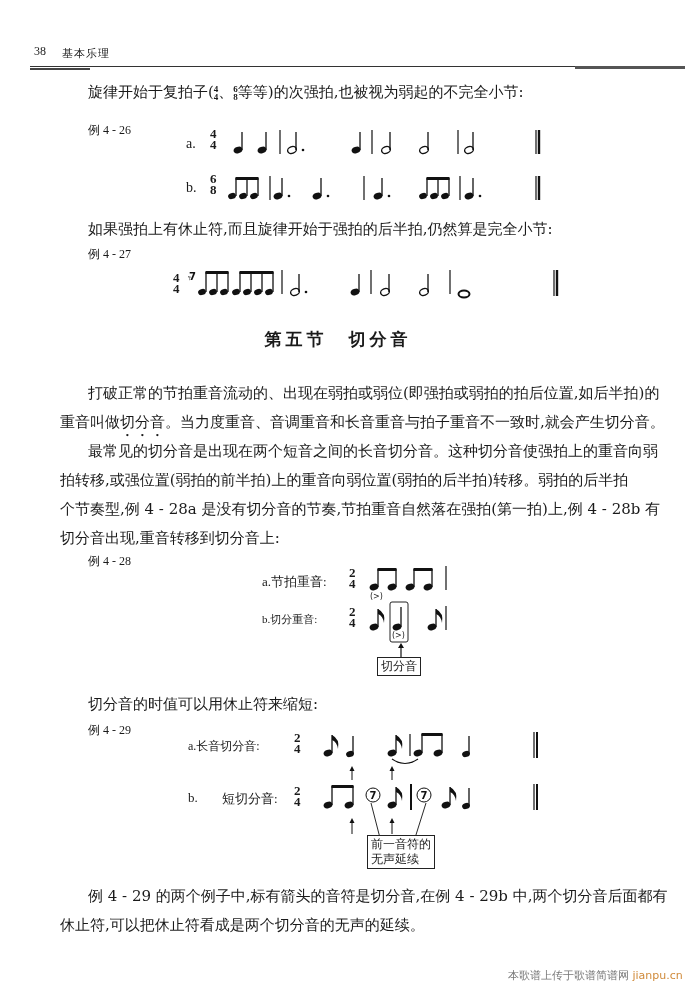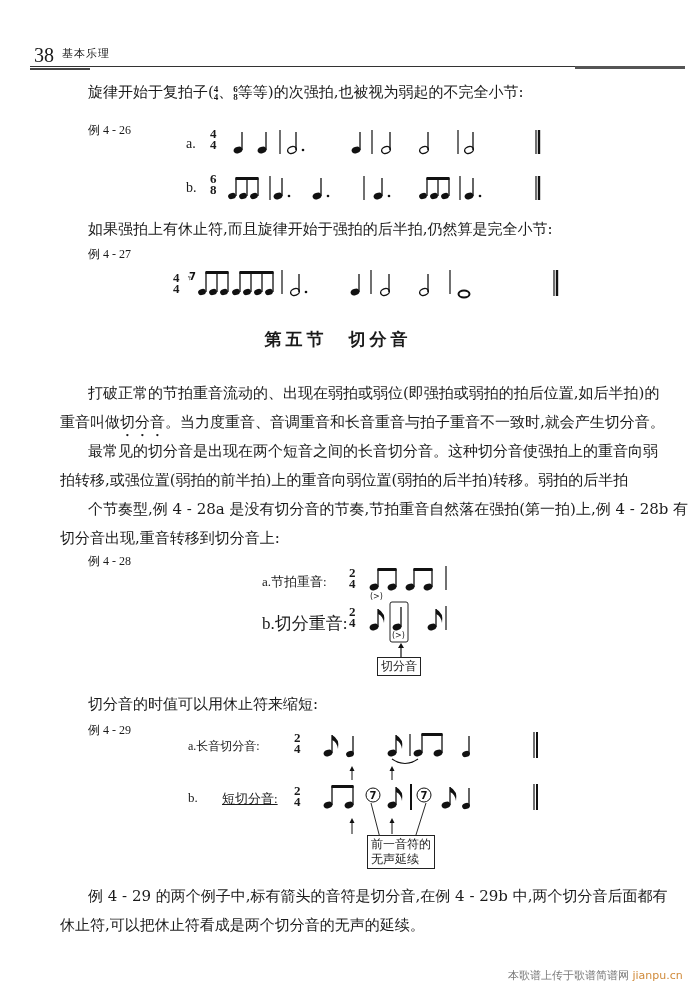--- a/index.html
+++ b/index.html
@@ -1,19 +1,19 @@
 <!DOCTYPE html>
 <html><head>
 <meta charset="utf-8">
 <style>
   html, body { margin:0; padding:0; background:#ffffff; }
   body { width:690px; height:991px; position:relative; overflow:hidden;
          font-family:"DejaVu Serif","Liberation Serif",serif; color:#1a1a1a; }
   .abs { position:absolute; }
-  .header-num { left:34px; top:44px; font-size:20px; font-family:"Liberation Serif",serif; }
+  .header-num { left:34px; top:44px; font-size:12px; font-family:"Liberation Serif",serif; }
   .header-title { left:62px; top:46px; font-size:11px; letter-spacing:1px; }
   .rule-thin { left:30px; top:66px; width:655px; height:1px; background:#333; }
   .rule-thick-l { left:30px; top:68px; width:60px; height:2px; background:#444; }
   .rule-thick-r { left:575px; top:66px; width:110px; height:3px; background:#555; }
   .para { font-size:15px; line-height:29px; }
   .ex-label { font-size:12px; font-family:"Liberation Serif",serif; }
   .row-label { font-size:14px; font-family:"Liberation Serif",serif; }
   .timesig { display:inline-flex; flex-direction:column; align-items:center;
              font-weight:bold; font-size:13px; line-height:11px; font-family:"Liberation Serif",serif; }
   .music { position:absolute; }
@@ -169,21 +169,21 @@
 
 <div class="abs section-title">第五节　切分音</div>
 
 <div class="abs para" style="left:88px;top:379px;">打破正常的节拍重音流动的、出现在弱拍或弱位(即强拍或弱拍的拍后位置,如后半拍)的</div>
 <div class="abs para" style="left:60px;top:408px;">
   <span>重音叫做</span><span class="dotted">切分音</span><span>。当力度重音、音调重音和长音重音与拍子重音不一致时,就会产生切分音。</span>
 </div>
 
 <div class="abs para" style="left:88px;top:437px;">最常见的切分音是出现在两个短音之间的长音切分音。这种切分音使强拍上的重音向弱</div>
 <div class="abs para" style="left:60px;top:466px;">拍转移,或强位置(弱拍的前半拍)上的重音向弱位置(弱拍的后半拍)转移。弱拍的后半拍</div>
-<div class="abs para" style="left:60px;top:495px;margin-left:28px;">个节奏型,例 4 - 28a 是没有切分音的节奏,节拍重音自然落在强拍(第一拍)上,例 4 - 28b 有</div>
+<div class="abs para" style="left:60px;top:495px;">个节奏型,例 4 - 28a 是没有切分音的节奏,节拍重音自然落在强拍(第一拍)上,例 4 - 28b 有</div>
 <div class="abs para" style="left:60px;top:524px;">切分音出现,重音转移到切分音上:</div>
 
 <div class="abs ex-label" style="left:88px;top:553px;">例 4 - 28</div>
 
 <div class="abs row-label" style="left:262px;top:573px;font-size:13px;">a.节拍重音:</div>
 <div class="abs timesig" style="left:349px;top:567px;">
     <span>2</span>
     <span>4</span>
   </div>
 <svg class="music" style="left:362px;top:562px;" width="120" height="40">
@@ -194,21 +194,21 @@
   <rect class="beam" x="15.5" y="6" width="19" height="3"></rect>
   <ellipse class="note" cx="48" cy="25" rx="4.5" ry="3.3" transform="rotate(-20 48 25)"></ellipse>
     <line class="stem" x1="52" y1="25" x2="52" y2="7"></line>
   <ellipse class="note" cx="66" cy="25" rx="4.5" ry="3.3" transform="rotate(-20 66 25)"></ellipse>
     <line class="stem" x1="70" y1="25" x2="70" y2="7"></line>
   <rect class="beam" x="51.5" y="6" width="19" height="3"></rect>
   <line class="bar" x1="84" y1="4" x2="84" y2="28"></line>
 </svg>
 <div class="abs" style="left:370px;top:592px;font-size:8px;font-family:'DejaVu Sans',sans-serif;">(&gt;)</div>
 
-<div class="abs row-label" style="left:262px;top:612px;font-size:17px;">b.切分重音:</div>
+<div class="abs row-label" style="left:262px;top:612px;font-size:11px;">b.切分重音:</div>
 <div class="abs timesig" style="left:349px;top:606px;">
     <span>2</span>
     <span>4</span>
   </div>
 <svg class="music" style="left:362px;top:600px;" width="120" height="50">
 
   <ellipse class="note" cx="12" cy="27" rx="4.5" ry="3.3" transform="rotate(-20 12 27)"></ellipse>
     <line class="stem" x1="16" y1="27" x2="16" y2="9"></line>
   <path d="M16 9 q8 4 6 14 q-1 -7 -6 -9z" fill="#111"></path>
 
@@ -263,21 +263,21 @@
   <line class="bar" x1="229" y1="6" x2="229" y2="32"></line>
     <line x1="232" y1="6" x2="232" y2="32" stroke="#111" stroke-width="2"></line>
 
   <line x1="47" y1="54" x2="47" y2="42" stroke="#111" stroke-width="1"></line>
     <path d="M44.5 45 L47 40 L49.5 45z" fill="#111"></path>
   <line x1="87" y1="54" x2="87" y2="42" stroke="#111" stroke-width="1"></line>
     <path d="M84.5 45 L87 40 L89.5 45z" fill="#111"></path>
 </svg>
 
 <div class="abs row-label" style="left:188px;top:790px;font-size:13px;">b.</div>
-<div class="abs row-label" style="left:222px;top:790px;font-size:13px;text-decoration:underline;">短切分音:</div>
+<div class="abs row-label" style="left:222px;top:790px;font-size:13px;">短切分音:</div>
 <div class="abs timesig" style="left:294px;top:785px;">
     <span>2</span>
     <span>4</span>
   </div>
 <svg class="music" style="left:305px;top:778px;" width="250" height="60">
 
   <ellipse class="note" cx="23" cy="27" rx="4.5" ry="3.3" transform="rotate(-20 23 27)"></ellipse>
     <line class="stem" x1="27" y1="27" x2="27" y2="8"></line>
   <ellipse class="note" cx="44" cy="27" rx="4.5" ry="3.3" transform="rotate(-20 44 27)"></ellipse>
     <line class="stem" x1="48" y1="27" x2="48" y2="8"></line>

